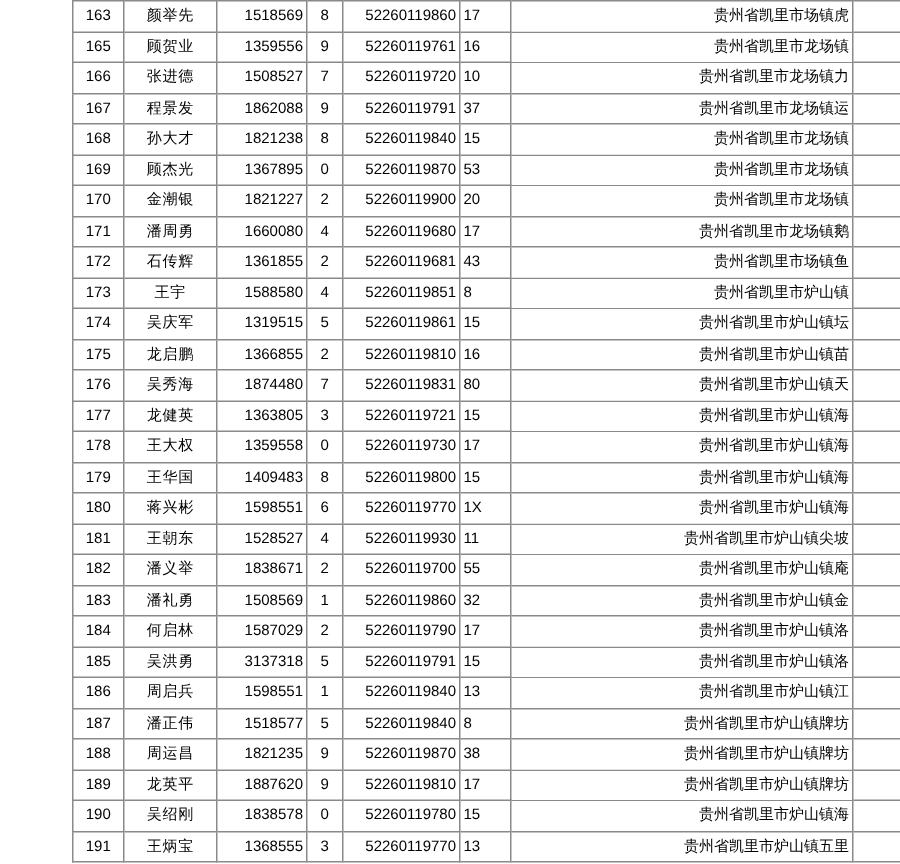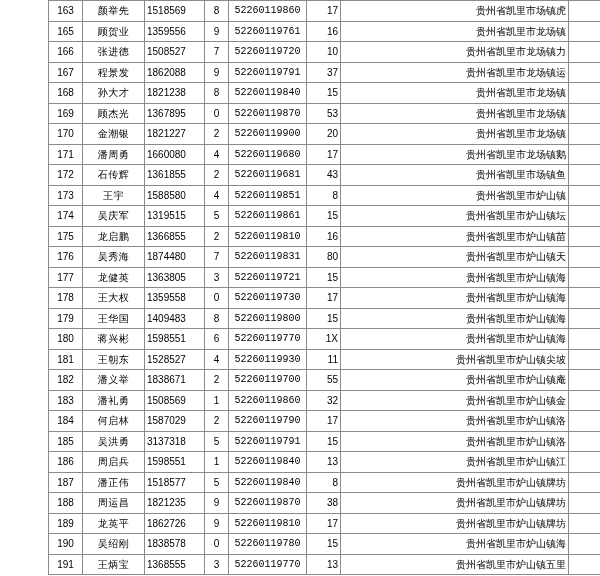--- a/index.html
+++ b/index.html
@@ -41,24 +41,24 @@
   col.c-name  { width: 62px; }
   col.c-num   { width: 60px; }
   col.c-qty   { width: 24px; }
   col.c-code  { width: 78px; }
   col.c-seq   { width: 34px; }
   col.c-addr  { width: 228px; }
   col.c-tail  { width: 80px; }
 
   td.idx   { text-align: center; }
   td.name  { text-align: center; letter-spacing: 0.5px; }
-  td.num   { }
+  td.num   { text-align: right; }
   td.qty   { text-align: center; }
-  td.code  { text-align: center; font-family: Liberation Mono, monospace; }
-  td.seq   { text-align: right; }
+  td.code  { text-align: right; }
+  td.seq   { text-align: left; }
   td.addr  { text-align: right; letter-spacing: 0px; }
   td.tail  { text-align: center; border-left: none; }
   
   td.addr  { position: relative; }
   td.tail  { color: #000; }
   tr.row td { background: #ffffff; }
 </style>
 </head>
 <body>
 
@@ -321,21 +321,21 @@
           <td class="num">1821235</td>
           <td class="qty">9</td>
           <td class="code">52260119870</td>
           <td class="seq">38</td>
           <td class="addr">贵州省凯里市炉山镇牌坊</td>
           <td class="tail">号</td>
         </tr>
         <tr class="row">
           <td class="idx">189</td>
           <td class="name">龙英平</td>
-          <td class="num">1862726</td>
+          <td class="num">1887620</td>
           <td class="qty">9</td>
           <td class="code">52260119810</td>
           <td class="seq">17</td>
           <td class="addr">贵州省凯里市炉山镇牌坊</td>
           <td class="tail"></td>
         </tr>
         <tr class="row">
           <td class="idx">190</td>
           <td class="name">吴绍刚</td>
           <td class="num">1838578</td>

